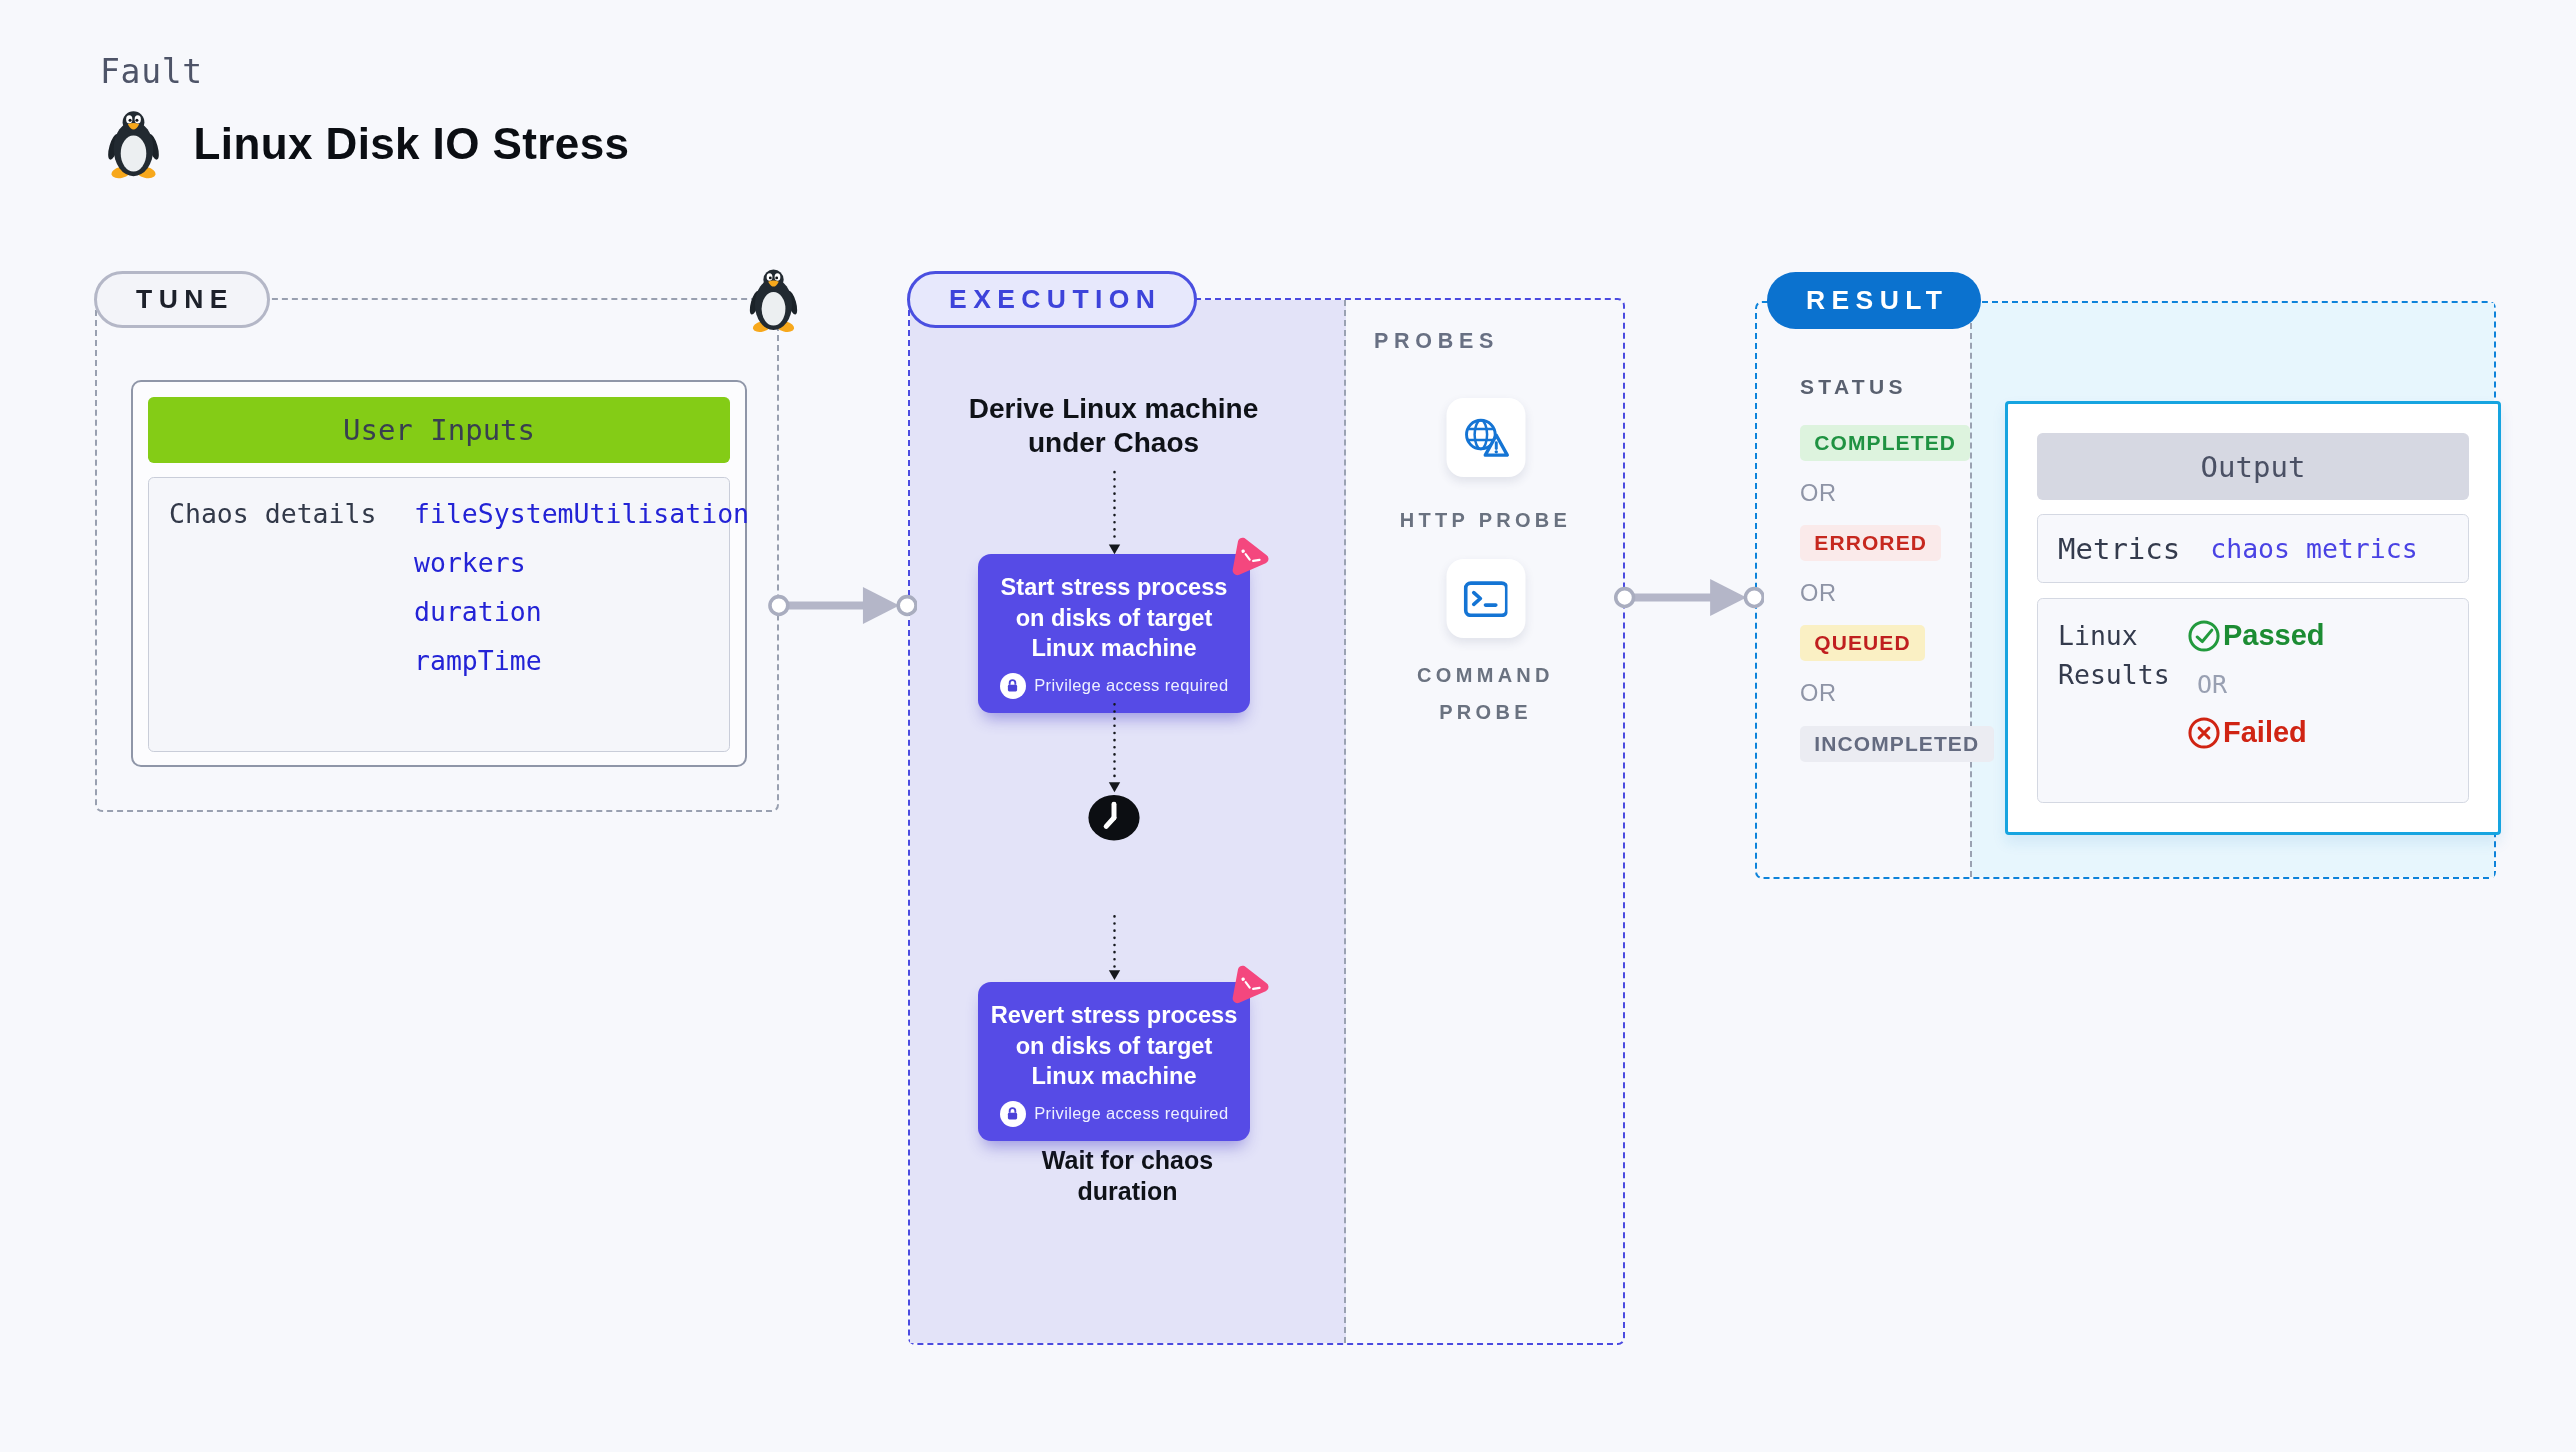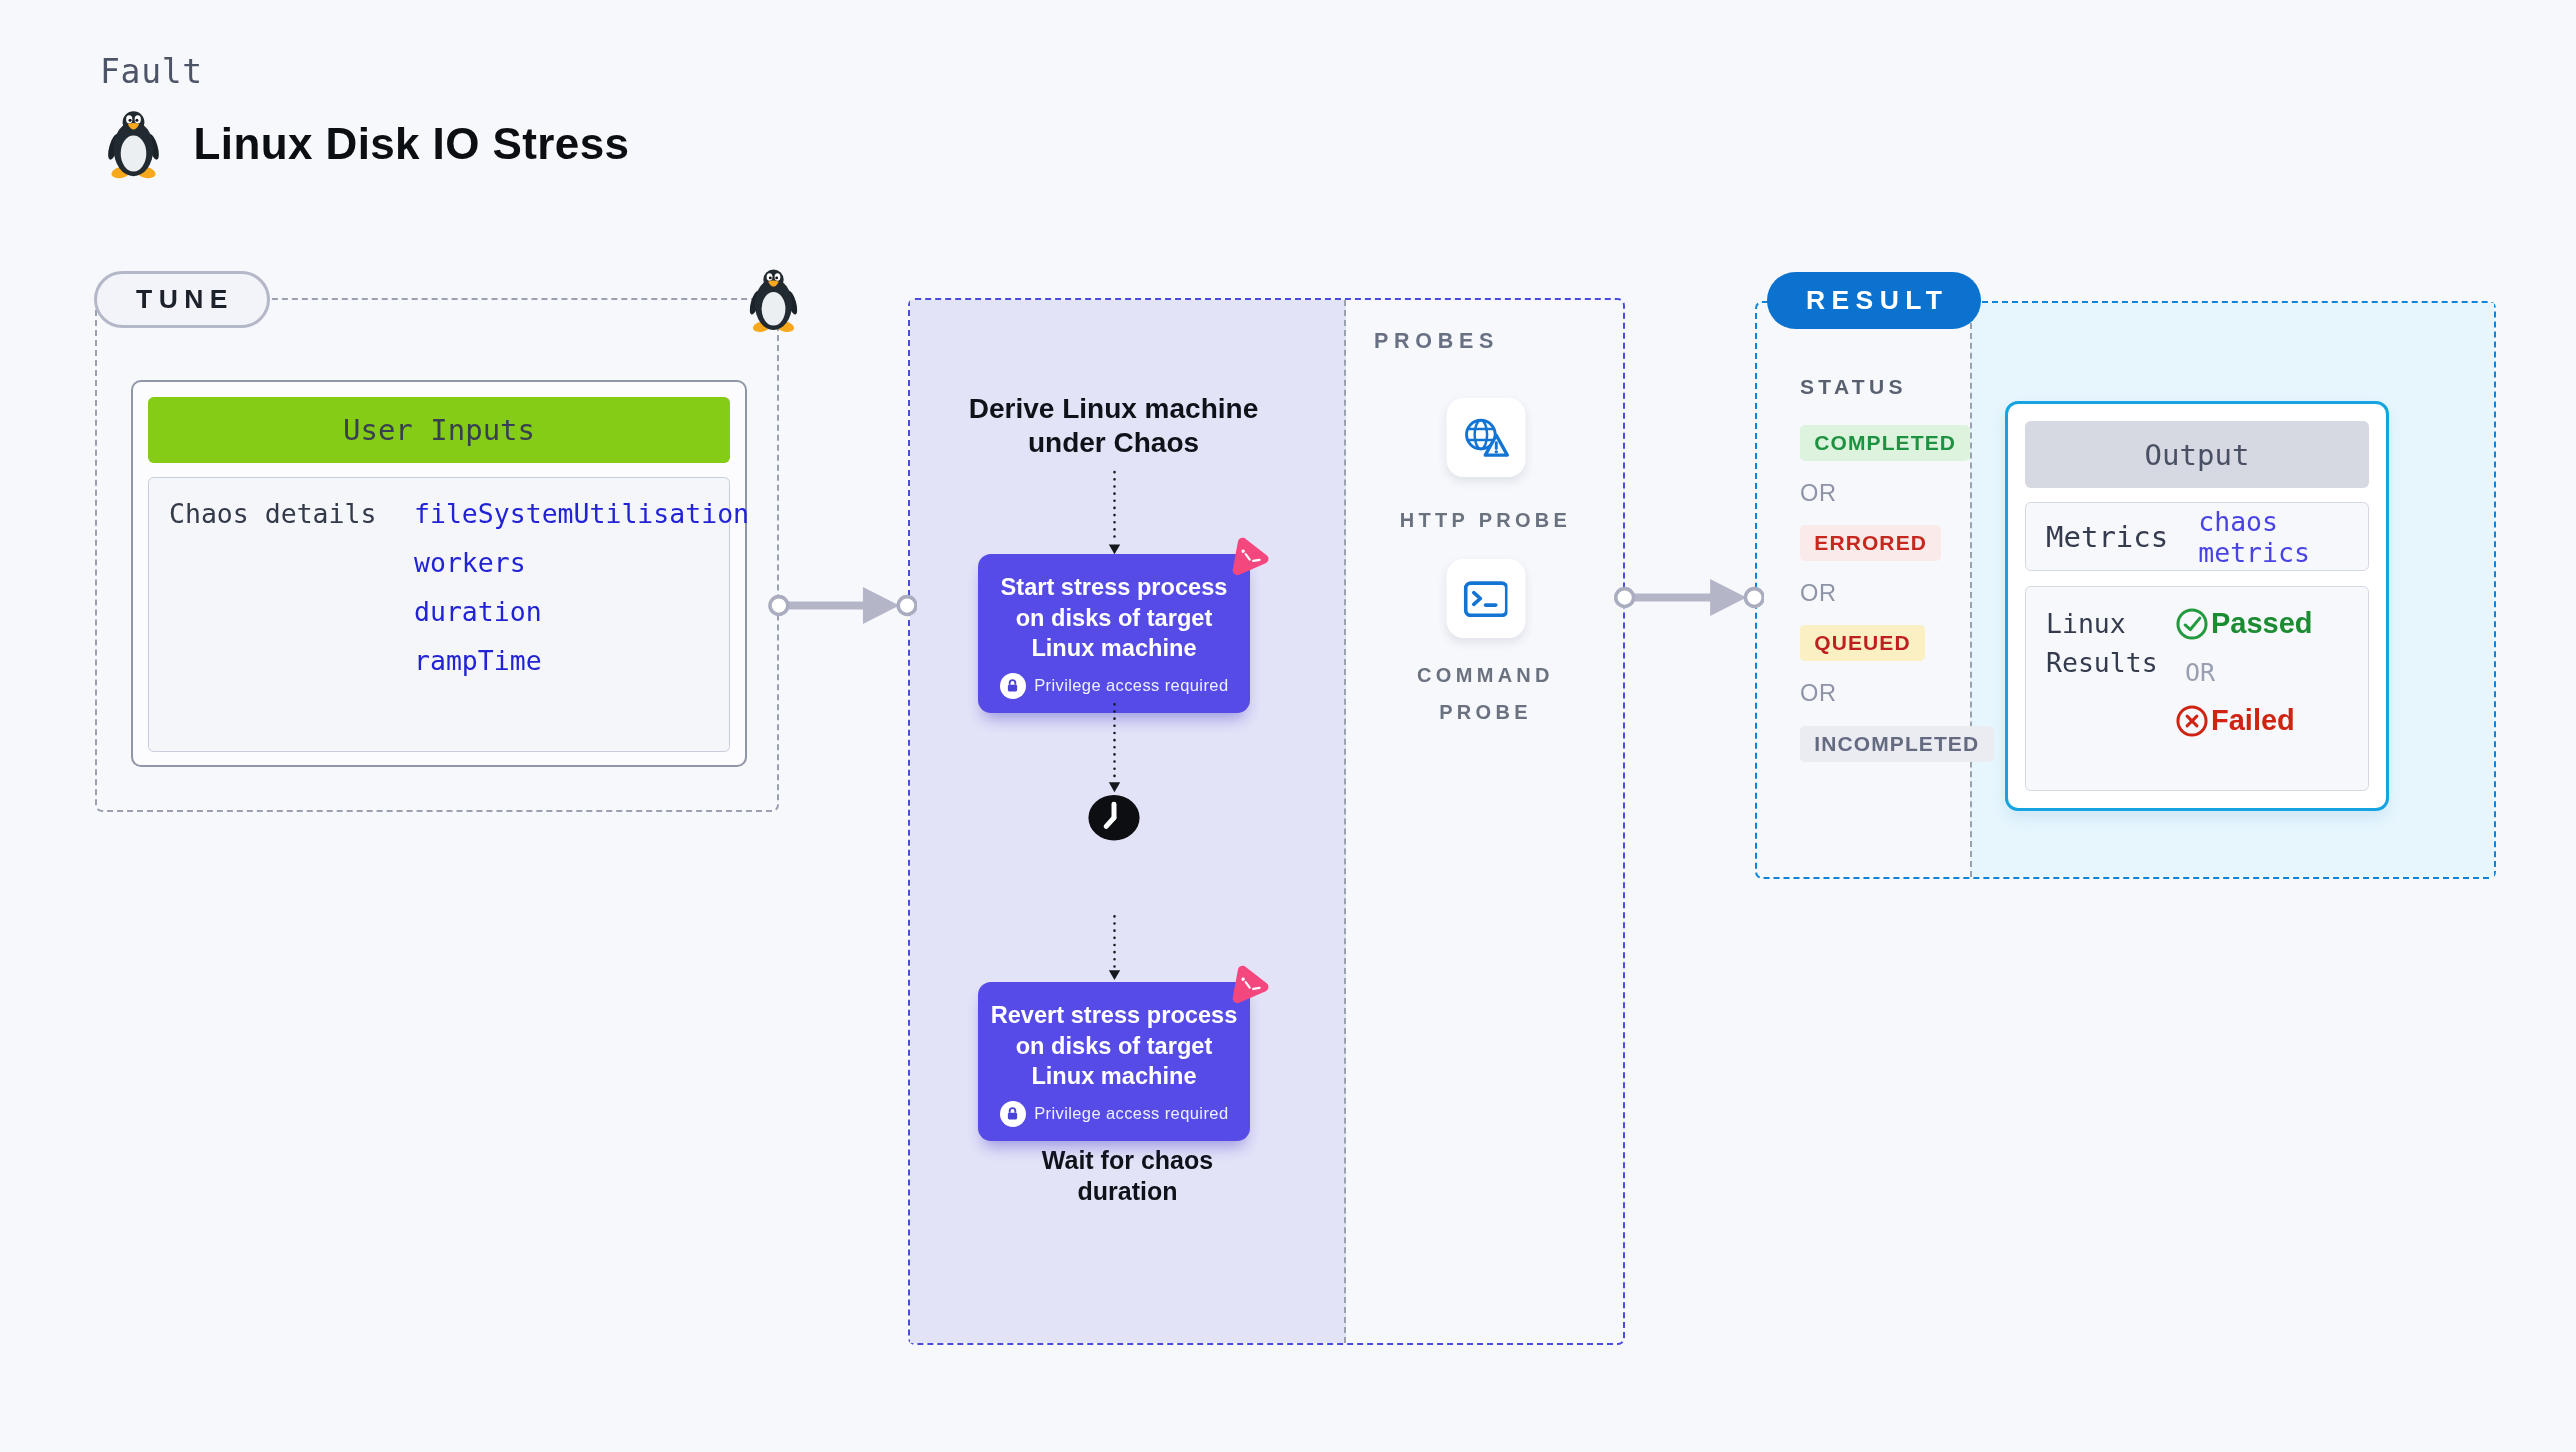--- a/index.html
+++ b/index.html
@@ -130,22 +130,22 @@
     display:inline-block; height:36px; line-height:36px; padding:0 14.3px; border-radius:5px;
     font-size:21px; font-weight:700; letter-spacing:1.1px; margin-bottom:18.6px; white-space:nowrap;
   }
   .badge-completed { background:#ddf3de; color:#1f9242; }
   .badge-errored   { background:#faeaea; color:#c6281f; }
   .badge-queued    { background:#faf0c4; color:#c01f1f; }
   .badge-incompleted { background:#ebecf2; color:#646b80; }
   .or-row { font-size:23.6px; color:#8e94a6; margin-bottom:18.6px; letter-spacing:0.7px; }
 
   .output-card {
-    position:absolute; left:248px; top:98px; width:384px;
-    background:#ffffff; border:3.6px solid #16a4e0; border-radius:13px; padding:17px;
+    position:absolute; left:248px; top:98px; width:496px;
+    background:#ffffff; border:3.6px solid #16a4e0; border-radius:4px; padding:29px;
     box-shadow:0 7.2px 14.3px rgba(20,120,200,0.10); z-index:2;
   }
   .output-header {
     height:67px; background:#d6d8e2; border-radius:5.7px; margin-bottom:14.3px;
     display:flex; align-items:center; justify-content:center;
     font-family:"DejaVu Sans Mono", monospace; font-size:29px; font-weight:500; color:#4a5064;
   }
   .output-row {
     background:#f7f8fc; border:1.4px solid #d4d8e2; border-radius:5.7px;
   }
@@ -260,20 +260,23 @@
 
   <svg class="abs" style="left:759px;top:577px;z-index:5" width="158" height="57" viewBox="0 0 220 80">
     <line x1="27" y1="40" x2="150" y2="40" stroke="#b4b6c8" stroke-width="11"></line>
     <path d="M145 14 L196 40 L145 66 Z" fill="#b4b6c8"></path>
     <circle cx="27" cy="40" r="12.5" fill="#ffffff" stroke="#a9adbf" stroke-width="5"></circle>
     <circle cx="207" cy="40" r="12.5" fill="#ffffff" stroke="#a9adbf" stroke-width="5"></circle>
   </svg>
 
   <section class="exec-box">
     <div class="exec-lavender"></div>
+    <div class="pill pill-exec">
+      <span>EXECUTION</span>
+    </div>
 
     <div class="exec-flow">
       <div class="step-title">Derive Linux machine under Chaos</div>
 
       <svg class="abs" style="left:196px;top:169px" width="17" height="87" viewBox="0 0 24 122">
         <line x1="12" y1="4" x2="12" y2="102" stroke="#15181d" stroke-width="3.6" stroke-linecap="round" stroke-dasharray="0.1 10"></line>
         <use href="#dot-arrow-tip" x="12" y="106"></use>
       </svg>
 
       <div class="node" style="top:254px">

